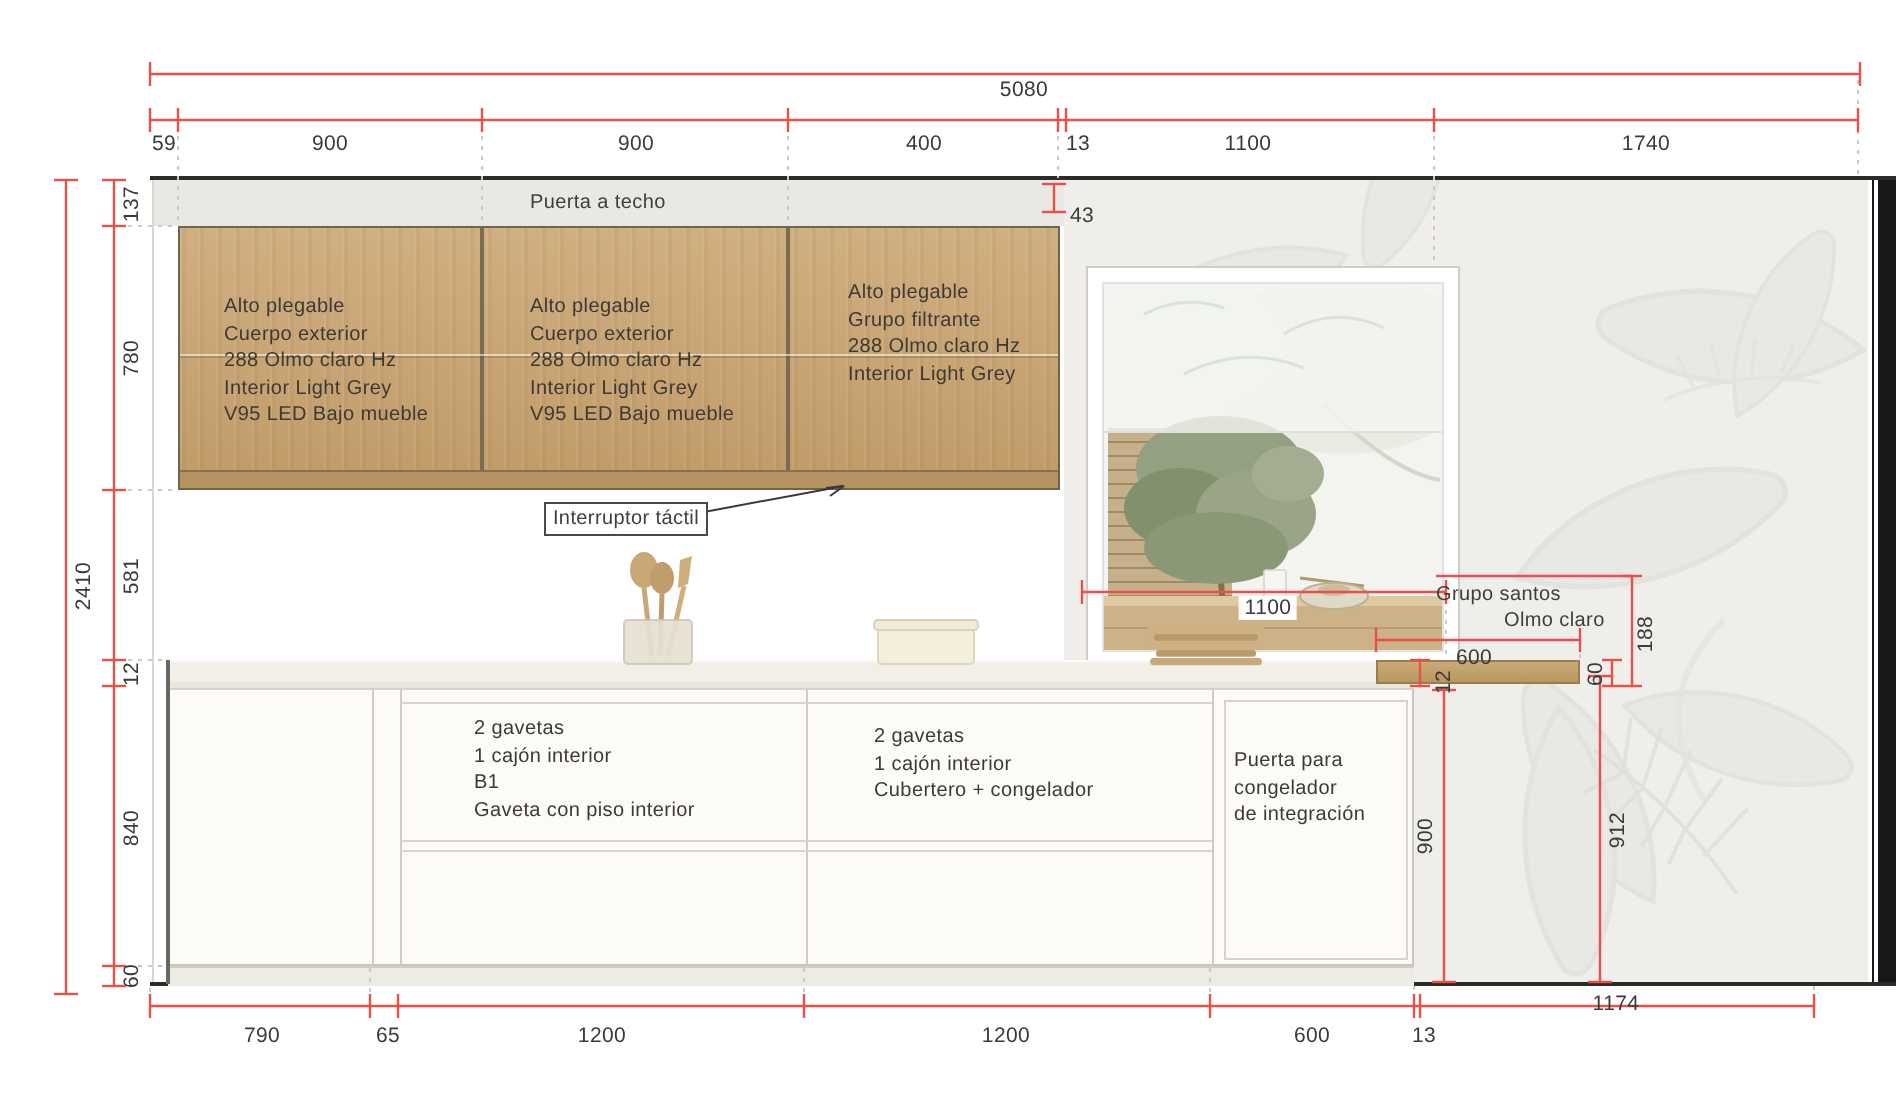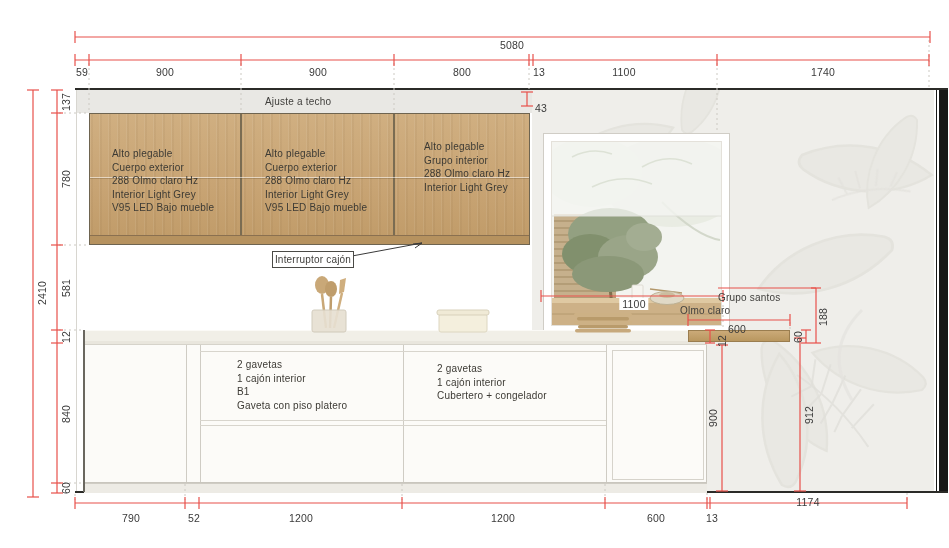--- a/index.html
+++ b/index.html
@@ -171,21 +171,21 @@
   </div>
   <div class="cabtext" style="left:265px;top:147px">
     <div>Alto plegable</div>
     <div>Cuerpo exterior</div>
     <div>288 Olmo claro Hz</div>
     <div>Interior  Light Grey</div>
     <div>V95 LED Bajo mueble</div>
   </div>
   <div class="cabtext" style="left:424px;top:140px">
     <div>Alto plegable</div>
-    <div>Grupo interior</div>
+    <div>Grupo filtrante</div>
     <div>288 Olmo claro Hz</div>
     <div>Interior  Light Grey</div>
   </div>
 
   <div class="abs deco" style="left:300px;top:276px;width:60px;height:58px">
     <svg width="60" height="58" viewBox="0 0 60 58">
       <ellipse cx="22" cy="9" rx="7" ry="9" fill="#c9a878"></ellipse>
       <line x1="22" y1="18" x2="26" y2="52" stroke="#c9a878" stroke-width="2.5"></line>
       <ellipse cx="31" cy="13" rx="6" ry="8" fill="#bf9d6c"></ellipse>
       <line x1="31" y1="21" x2="30" y2="52" stroke="#bf9d6c" stroke-width="2.5"></line>
@@ -227,35 +227,40 @@
     <div class="bline" style="left:318px;width:203px;top:76px"></div>
     <div class="bline" style="left:318px;width:203px;top:81px"></div>
     <div id="fpanel"></div>
   </div>
   <div class="abs" id="toekick"></div>
 
   <div class="cabtext" style="left:237px;top:358px">
     <div>2 gavetas</div>
     <div>1 cajón interior</div>
     <div>B1</div>
-    <div>Gaveta con piso platero</div>
+    <div>Gaveta con piso interior</div>
   </div>
   <div class="cabtext" style="left:437px;top:362px">
     <div>2 gavetas</div>
     <div>1 cajón interior</div>
     <div>Cubertero + congelador</div>
   </div>
+  <div class="cabtext" style="left:617px;top:374px">
+    <div>Puerta para</div>
+    <div>congelador</div>
+    <div>de integración</div>
+  </div>
 
   <div class="abs" id="walltop"></div>
   <div class="abs" id="floorline"></div>
 
-  <div class="note" style="left:265px;top:95px">Ajuste a techo</div>
-  <div class="abs" id="switchbox">Interruptor cajón</div>
+  <div class="note" style="left:265px;top:95px">Puerta a techo</div>
+  <div class="abs" id="switchbox">Interruptor táctil</div>
   <div class="note" style="left:718px;top:291px">Grupo santos</div>
-  <div class="note" style="left:680px;top:304px">Olmo claro</div>
+  <div class="note" style="left:752px;top:304px">Olmo claro</div>
 
   <svg class="abs" id="dimsvg" width="949" height="548" viewBox="0 0 949 548">
     <g stroke="#ccc9c2" stroke-width="1" stroke-dasharray="2,3">
       <line x1="89" y1="63" x2="89" y2="112"></line>
         <line x1="241" y1="63" x2="241" y2="112"></line>
       <line x1="394" y1="63" x2="394" y2="112"></line>
         <line x1="529" y1="63" x2="529" y2="89"></line>
       <line x1="717" y1="63" x2="717" y2="131"></line>
         <line x1="929" y1="40" x2="929" y2="87"></line>
       <line x1="185" y1="484" x2="185" y2="500"></line>
@@ -333,36 +338,36 @@
     <g stroke="#3a3a3a" stroke-width="1" fill="none">
       <line x1="352" y1="256" x2="422" y2="243"></line>
       <path d="M422,243 L413,244 M422,243 L415,248"></path>
     </g>
   </svg>
 
   <div class="dlab ctr bgw" style="left:512px;top:45px">5080</div>
   <div class="dlab ctr" style="left:82px;top:72px">59</div>
   <div class="dlab ctr" style="left:165px;top:72px">900</div>
   <div class="dlab ctr" style="left:318px;top:72px">900</div>
-  <div class="dlab ctr" style="left:462px;top:72px">800</div>
+  <div class="dlab ctr" style="left:462px;top:72px">400</div>
   <div class="dlab ctr" style="left:539px;top:72px">13</div>
   <div class="dlab ctr" style="left:624px;top:72px">1100</div>
   <div class="dlab ctr" style="left:823px;top:72px">1740</div>
   <div class="dlab ctr" style="left:541px;top:108px">43</div>
 
   <div class="dlab rot" style="left:42px;top:293px">2410</div>
   <div class="dlab rot" style="left:66px;top:102px">137</div>
   <div class="dlab rot" style="left:66px;top:179px">780</div>
   <div class="dlab rot" style="left:66px;top:288px">581</div>
   <div class="dlab rot" style="left:66px;top:337px">12</div>
   <div class="dlab rot" style="left:66px;top:414px">840</div>
   <div class="dlab rot" style="left:66px;top:488px">60</div>
 
   <div class="dlab ctr" style="left:131px;top:518px">790</div>
-  <div class="dlab ctr" style="left:194px;top:518px">52</div>
+  <div class="dlab ctr" style="left:194px;top:518px">65</div>
   <div class="dlab ctr" style="left:301px;top:518px">1200</div>
   <div class="dlab ctr" style="left:503px;top:518px">1200</div>
   <div class="dlab ctr" style="left:656px;top:518px">600</div>
   <div class="dlab ctr" style="left:712px;top:518px">13</div>
   <div class="dlab ctr" style="left:808px;top:502px">1174</div>
 
   <div class="dlab ctr bgw" style="left:634px;top:304px">1100</div>
   <div class="dlab ctr" style="left:737px;top:329px">600</div>
   <div class="dlab rot" style="left:722px;top:341px">12</div>
   <div class="dlab rot" style="left:713px;top:418px">900</div>

